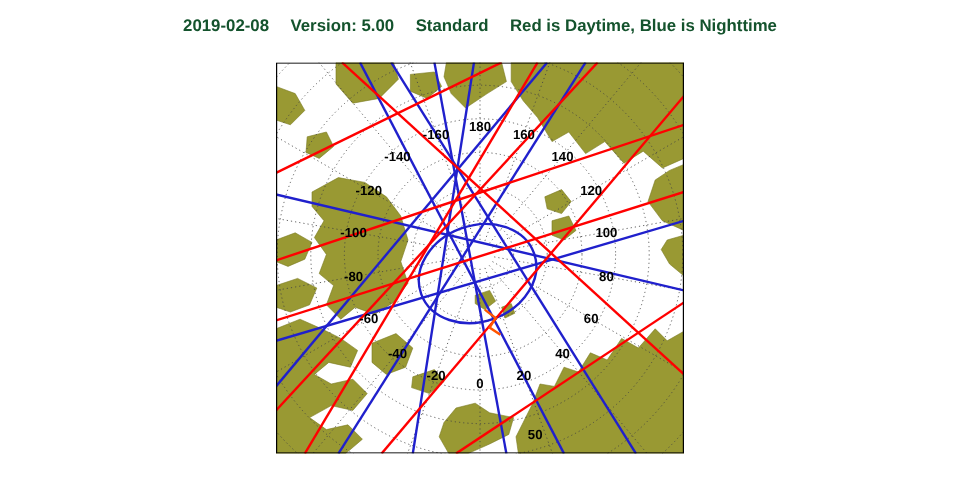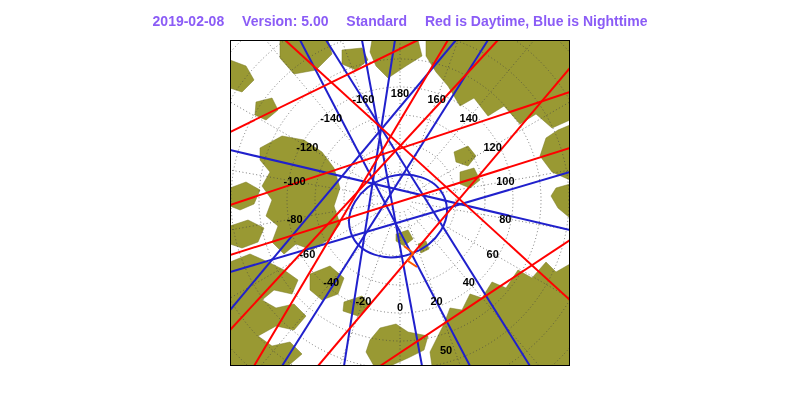--- a/index.html
+++ b/index.html
@@ -2,25 +2,25 @@
 <html><head>
 <meta charset="utf-8">
 <style>
   html,body{margin:0;padding:0;}
   body{
     width:800px;height:400px;background:#ffffff;position:relative;overflow:hidden;
     font-family:"Liberation Sans",sans-serif;
   }
   .title{
     position:absolute;top:13px;left:0;width:800px;text-align:center;
-    font-size:14px;font-weight:bold;color:#8b5cf6;white-space:nowrap;
+    font-size:14px;font-weight:bold;color:#14532d;white-space:nowrap;
   }
   .title .seg{margin:0 7px;}
   .map-wrap{
-    position:absolute;left:230px;top:40px;width:340px;height:326px;
+    position:absolute;left:230px;top:52px;width:340px;height:326px;
   }
   .map-wrap svg{display:block;width:100%;height:100%;}
 </style>
 </head>
 <body>
 
 <div class="title">
   <span class="seg">2019-02-08</span>
   <span class="seg">Version: 5.00</span>
   <span class="seg">Standard</span>

